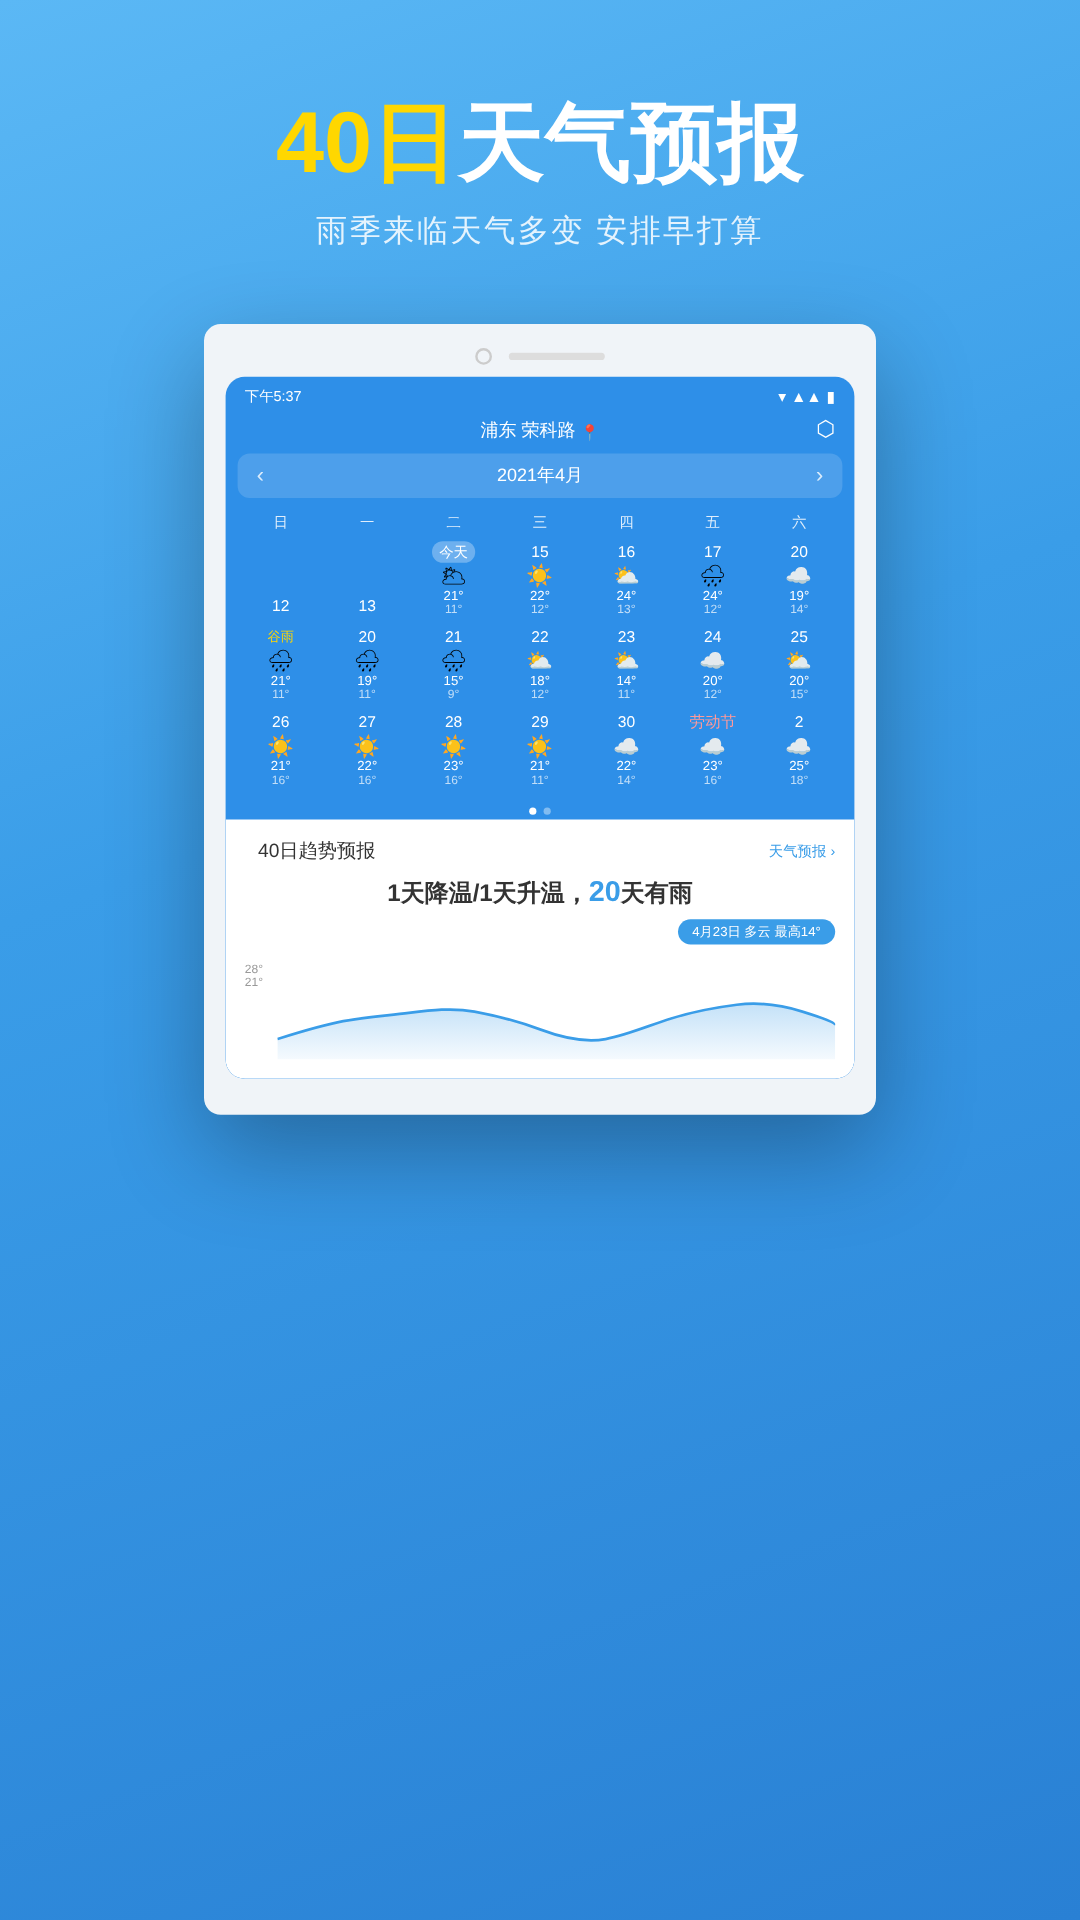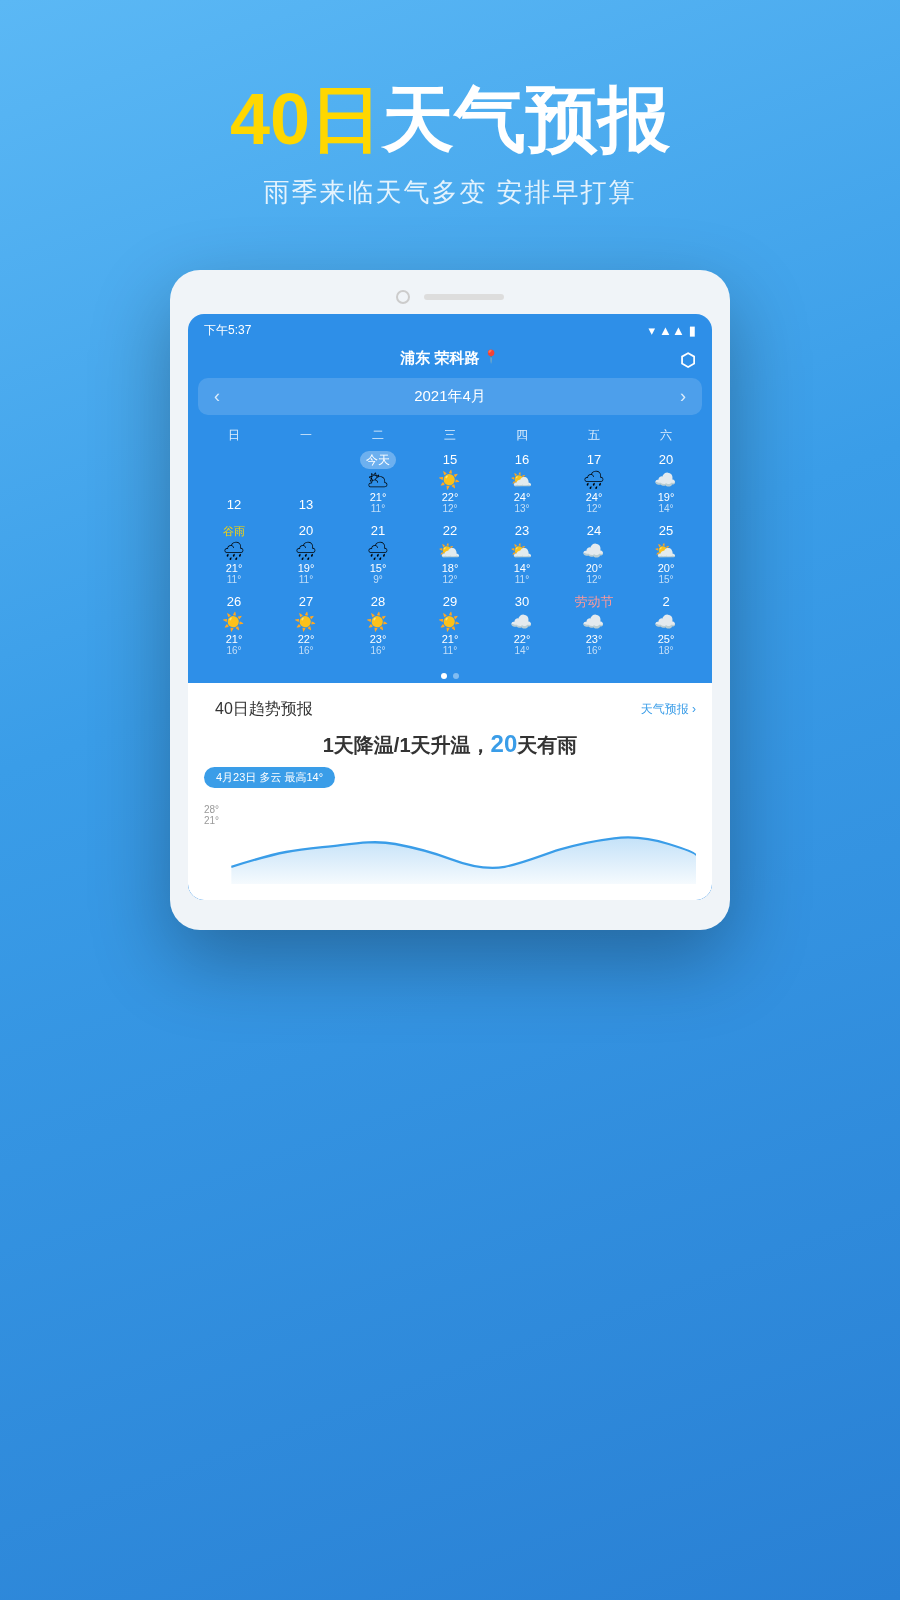--- a/index.html
+++ b/index.html
@@ -34,21 +34,21 @@
 
     
     .phone-wrapper {
       display: flex;
       justify-content: center;
       margin-top: 20px;
     }
     .phone {
       width: 560px;
       background: #f0f4f8;
-      border-radius: 30px;
+      border-radius: 14px;
       box-shadow: 0 30px 80px rgba(0,0,0,0.3);
       padding: 20px 18px 30px;
       position: relative;
     }
     .phone-top-bar {
       display: flex;
       align-items: center;
       justify-content: center;
       gap: 14px;
       margin-bottom: 10px;
@@ -83,26 +83,26 @@
       display: flex;
       align-items: center;
       gap: 4px;
     }
     .wifi-icon { font-size: 13px; }
     .signal-icon { font-size: 13px; }
     .battery-icon { font-size: 13px; }
 
     .location-bar {
       display: flex;
-      align-items: flex-start;
+      align-items: flex-end;
       justify-content: center;
       padding: 6px 16px;
       color: white;
       font-size: 15px;
-      font-weight: 700;
+      font-weight: 400;
       position: relative;
     }
     .location-pin { margin-left: 4px; font-size: 13px; }
     .share-icon {
       position: absolute;
       right: 16px;
       font-size: 18px;
     }
 
     
@@ -445,21 +445,21 @@
       <div class="bottom-section">
         <div class="trend-header">
           <span class="trend-title">40日趋势预报</span>
           <span class="rainy-days">
             <span>天气预报</span> ›
           </span>
         </div>
         <div class="trend-summary">
           1天降温/1天升温，<span class="num">20</span>天有雨
         </div>
-        <div style="text-align:left; margin-bottom:8px;">
+        <div style="text-align:right; margin-bottom:8px;">
           <span class="date-badge">4月23日 多云 最高14°</span>
         </div>
         <div class="chart-area">
           <div class="chart-labels">
             <span class="chart-label">28°</span>
             <span class="chart-label">21°</span>
           </div>
           <svg class="chart-svg" viewBox="0 0 540 70" preserveAspectRatio="none">
             <defs>
               <linearGradient id="chartGrad" x1="0" y1="0" x2="0" y2="1">

